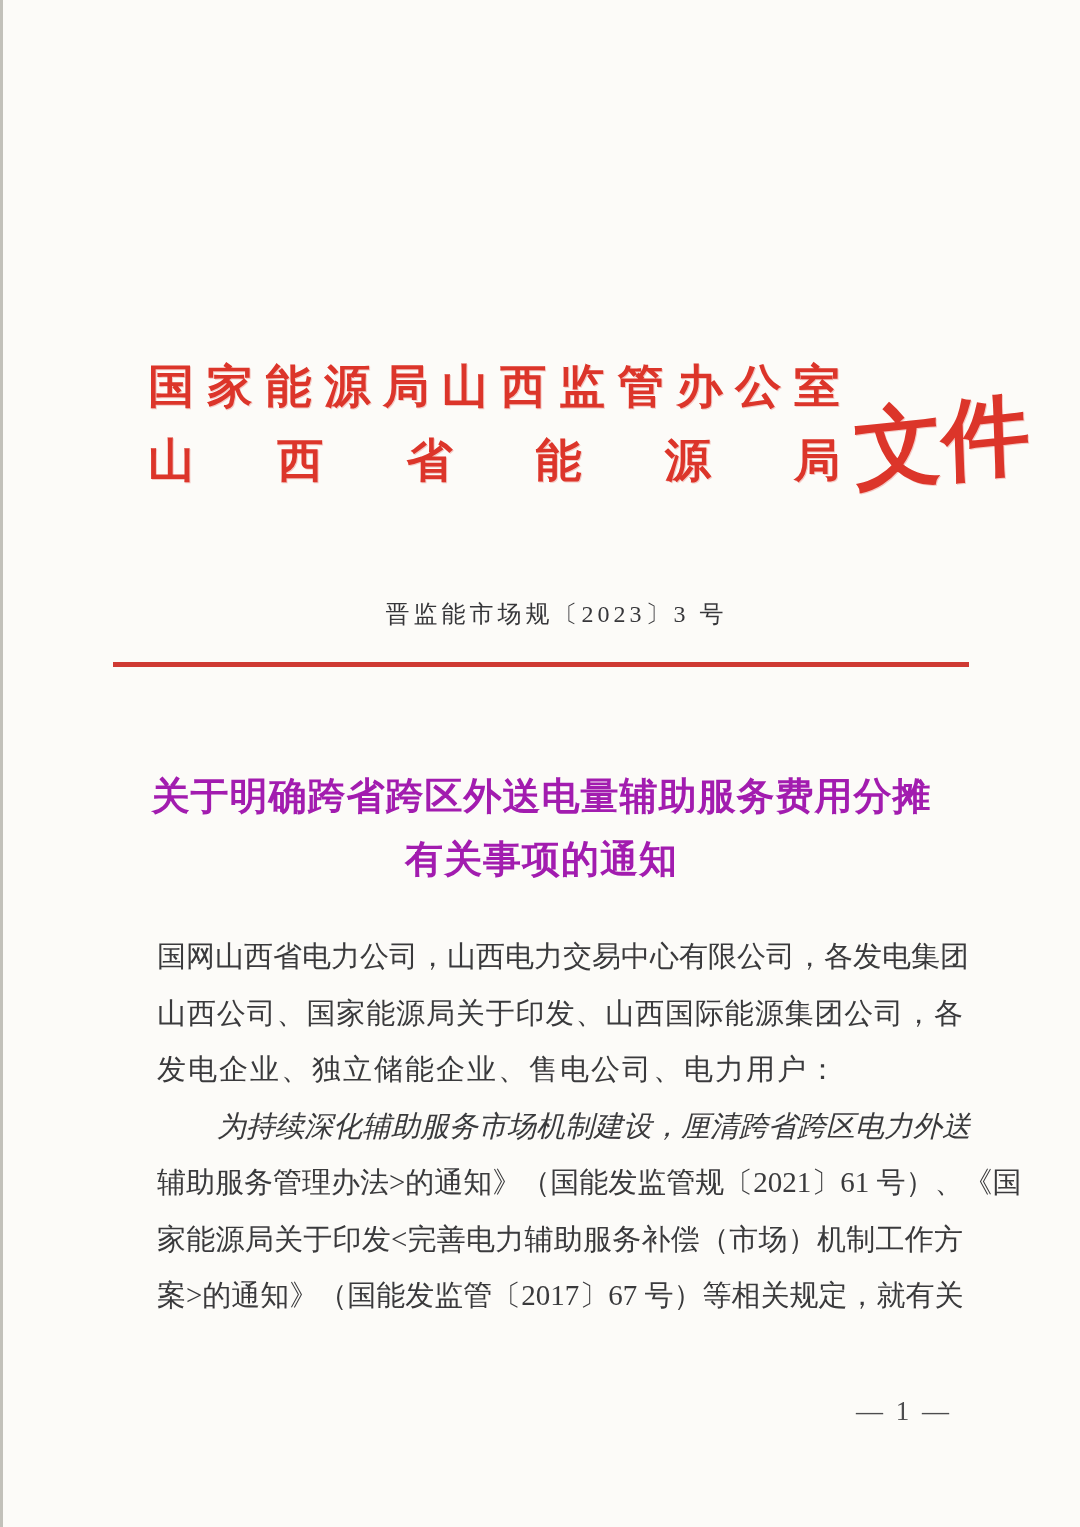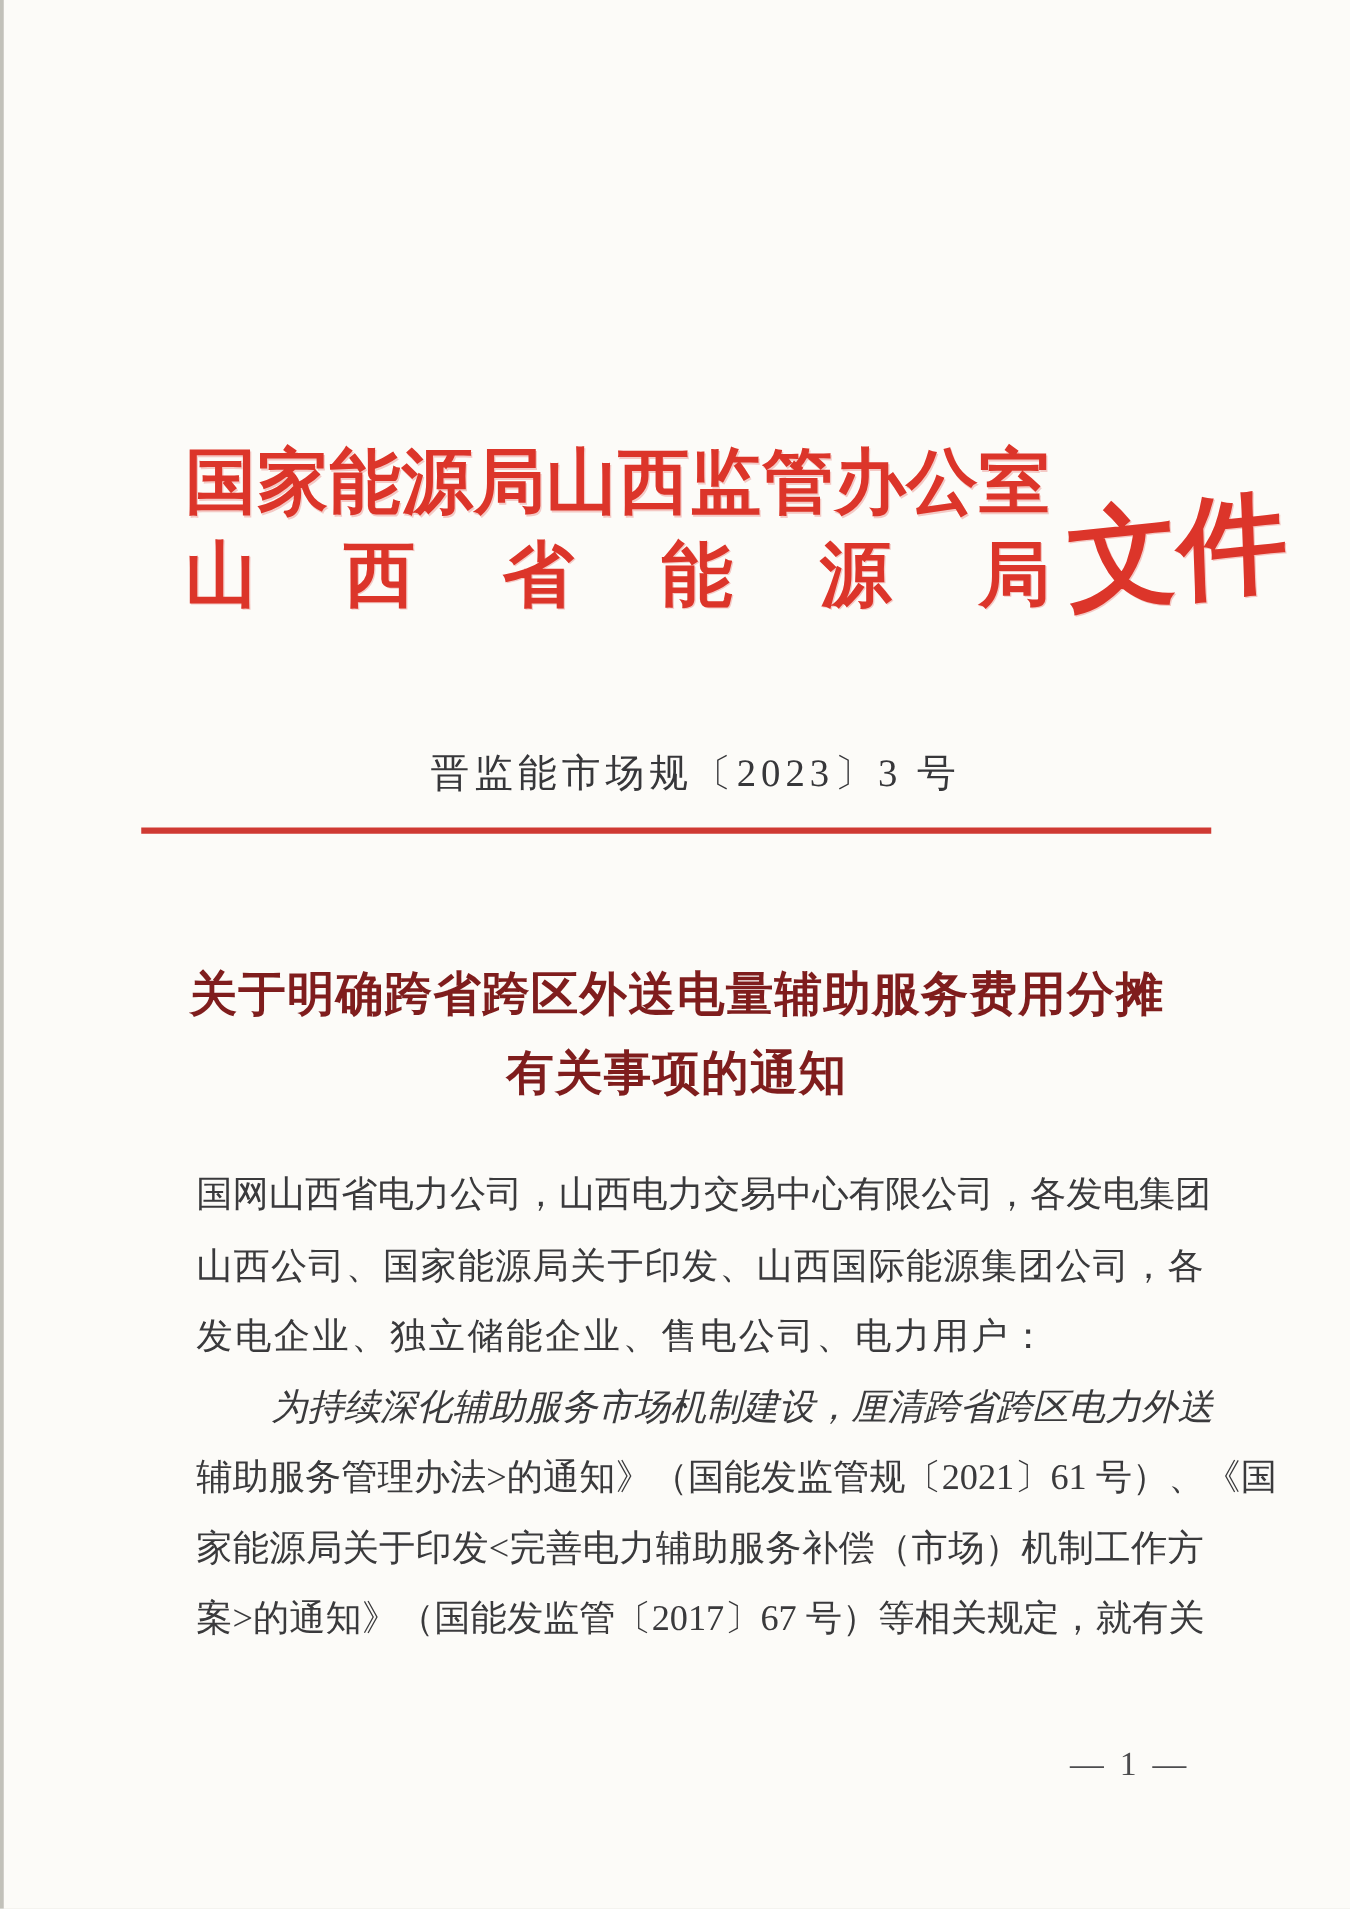--- a/index.html
+++ b/index.html
@@ -25,21 +25,21 @@
     left: 145px;
     display: flex;
     align-items: center;
   }
   .agency-names {
     width: 692px;
   }
   .agency-line {
     color: #dc352a;
     font-weight: bold;
-    font-size: 57px;
+    font-size: 46px;
     line-height: 74px;
     text-align: justify;
     text-align-last: justify;
     white-space: nowrap;
     text-shadow: 1px 1px 0 rgba(220,53,42,0.25);
   }
   .doc-type {
     color: #dc352a;
     font-weight: bold;
     font-size: 88px;
@@ -53,40 +53,40 @@
   }
   
   .doc-number {
     position: absolute;
     top: 598px;
     left: 0;
     width: 100%;
     text-align: center;
     padding-left: 30px;
     box-sizing: border-box;
-    font-size: 31px;
+    font-size: 24px;
     letter-spacing: 4px;
     color: #37373a;
   }
   .red-rule {
     position: absolute;
     top: 662px;
     left: 110px;
     width: 856px;
     height: 5px;
     background: #cf3a33;
   }
   
   .doc-title {
     position: absolute;
     top: 765px;
     left: 0;
     width: 100%;
     text-align: center;
-    color: #7f1d1d;
+    color: #a21caf;
     font-weight: bold;
     font-size: 38px;
     line-height: 63px;
     letter-spacing: 1px;
   }
   
   .body-text {
     position: absolute;
     top: 928px;
     left: 154px;

